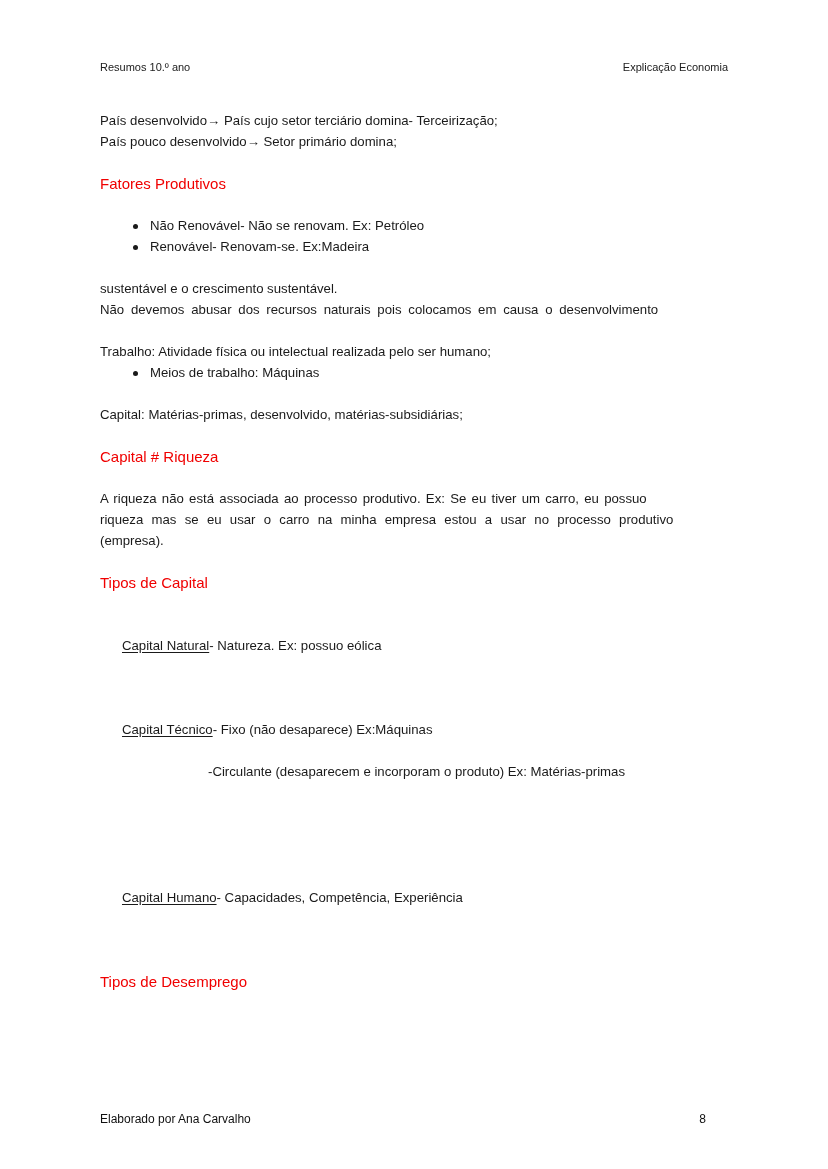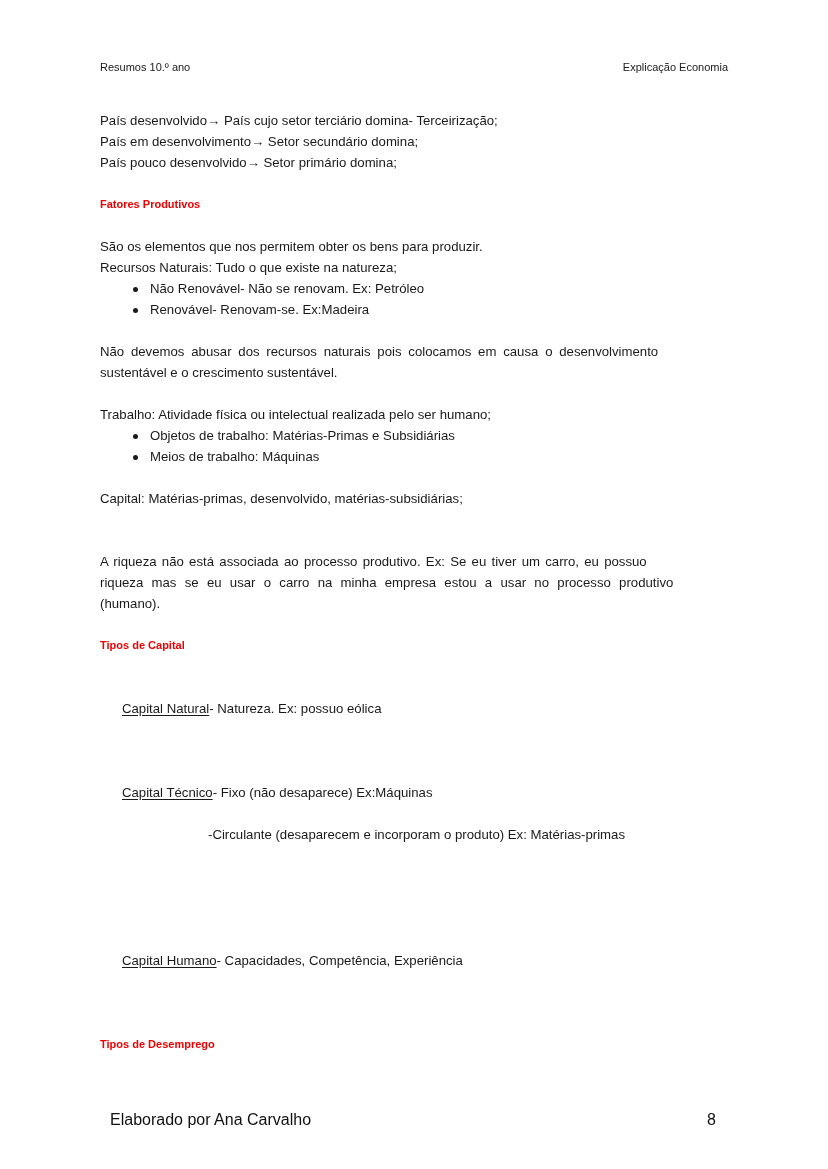--- a/index.html
+++ b/index.html
@@ -49,22 +49,22 @@
   .block {
     margin: 0;
     padding: 0;
   }
   .line {
     margin: 0;
     white-space: pre-wrap;
   }
   .red-heading {
     color: #f00000;
-    font-weight: bold;
-    font-size: 11px;
+    font-weight: normal;
+    font-size: 15px;
     line-height: 21px;
     margin: 0;
   }
   .spacer-md { height: 21px; }
   .spacer-lg { height: 42px; }
   .justified {
     text-align: justify;
     text-justify: inter-word;
     margin: 0;
   }
@@ -96,27 +96,27 @@
     text-decoration: underline;
     text-underline-offset: 2px;
     text-align: right;
   }
   .indent-sub {
     display: block;
     padding-left: 108px;
   }
   .page-footer {
     position: absolute;
-    left: 110px;
+    left: 100px;
     width: 628px;
     top: 1100px;
     display: flex;
     justify-content: space-between;
     align-items: center;
-    font-size: 16px;
+    font-size: 12px;
     line-height: 15px;
     color: #101010;
   }
   .footer-page-no {
     padding-right: 22px;
   }
 </style>
 </head>
 <body>
 
@@ -124,83 +124,76 @@
 
   <div class="page-header">
     <span class="header-left">Resumos 10.º ano</span>
     <span class="header-right">Explicação Economia</span>
   </div>
 
   <div class="content">
 
     <div class="block">
       <div class="line">País desenvolvido→ País cujo setor terciário domina- Terceirização;</div>
-      <div class="line">País em desenvolvimento→ Setor secundário domina;</div>
       <div class="line">País pouco desenvolvido→ Setor primário domina;</div>
     </div>
 
     <div class="spacer-md"></div>
 
     <div class="red-heading">Fatores Produtivos</div>
 
     <div class="spacer-md"></div>
 
-    <div class="block">
-      <div class="line">São os elementos que nos permitem obter os bens para produzir.</div>
-      <div class="line">Recursos Naturais: Tudo o que existe na natureza;</div>
-    </div>
 
     <ul class="bullets">
       <li>
         <span>Não Renovável- Não se renovam. Ex: Petróleo</span>
       </li>
       <li>
         <span>Renovável- Renovam-se. Ex:Madeira</span>
       </li>
     </ul>
 
     <div class="spacer-md"></div>
 
     <div class="justified">
+      <span class="jline">sustentável e o crescimento sustentável.</span>
       <span class="jline" style="text-align:justify; display:block;">
         <span style="display:block; text-align:justify;">
           <span style="display:inline-block; width:100%; text-align:justify; word-spacing:3.1px;">Não devemos abusar dos recursos naturais pois colocamos em causa o desenvolvimento</span>
         </span>
       </span>
-      <span class="jline">sustentável e o crescimento sustentável.</span>
     </div>
 
     <div class="spacer-md"></div>
 
     <div class="block">
       <div class="line">Trabalho: Atividade física ou intelectual realizada pelo ser humano;</div>
     </div>
 
     <ul class="bullets">
-      <li>
-        <span>Objetos de trabalho: Matérias-Primas e Subsidiárias</span>
-      </li>
       <li>
         <span>Meios de trabalho: Máquinas</span>
       </li>
     </ul>
 
     <div class="spacer-md"></div>
 
     <div class="line">Capital: Matérias-primas, desenvolvido, matérias-subsidiárias;</div>
 
     <div class="spacer-md"></div>
 
+    <div class="red-heading">Capital # Riqueza</div>
 
     <div class="spacer-md"></div>
 
     <div class="justified">
       <span class="jline" style="display:inline-block; width:100%; word-spacing:1.6px;">A riqueza não está associada ao processo produtivo. Ex: Se eu tiver um carro, eu possuo</span>
       <span class="jline" style="display:inline-block; width:100%; word-spacing:4.6px;">riqueza mas se eu usar o carro na minha empresa estou a usar no processo produtivo</span>
-      <span class="jline">(humano).</span>
+      <span class="jline">(empresa).</span>
     </div>
 
     <div class="spacer-md"></div>
 
     <div class="red-heading">Tipos de Capital</div>
 
     <div class="spacer-md"></div>
 
     <div class="line">
       <span class="underline-term">Capital Natural</span><span>- Natureza. Ex: possuo eólica</span>

